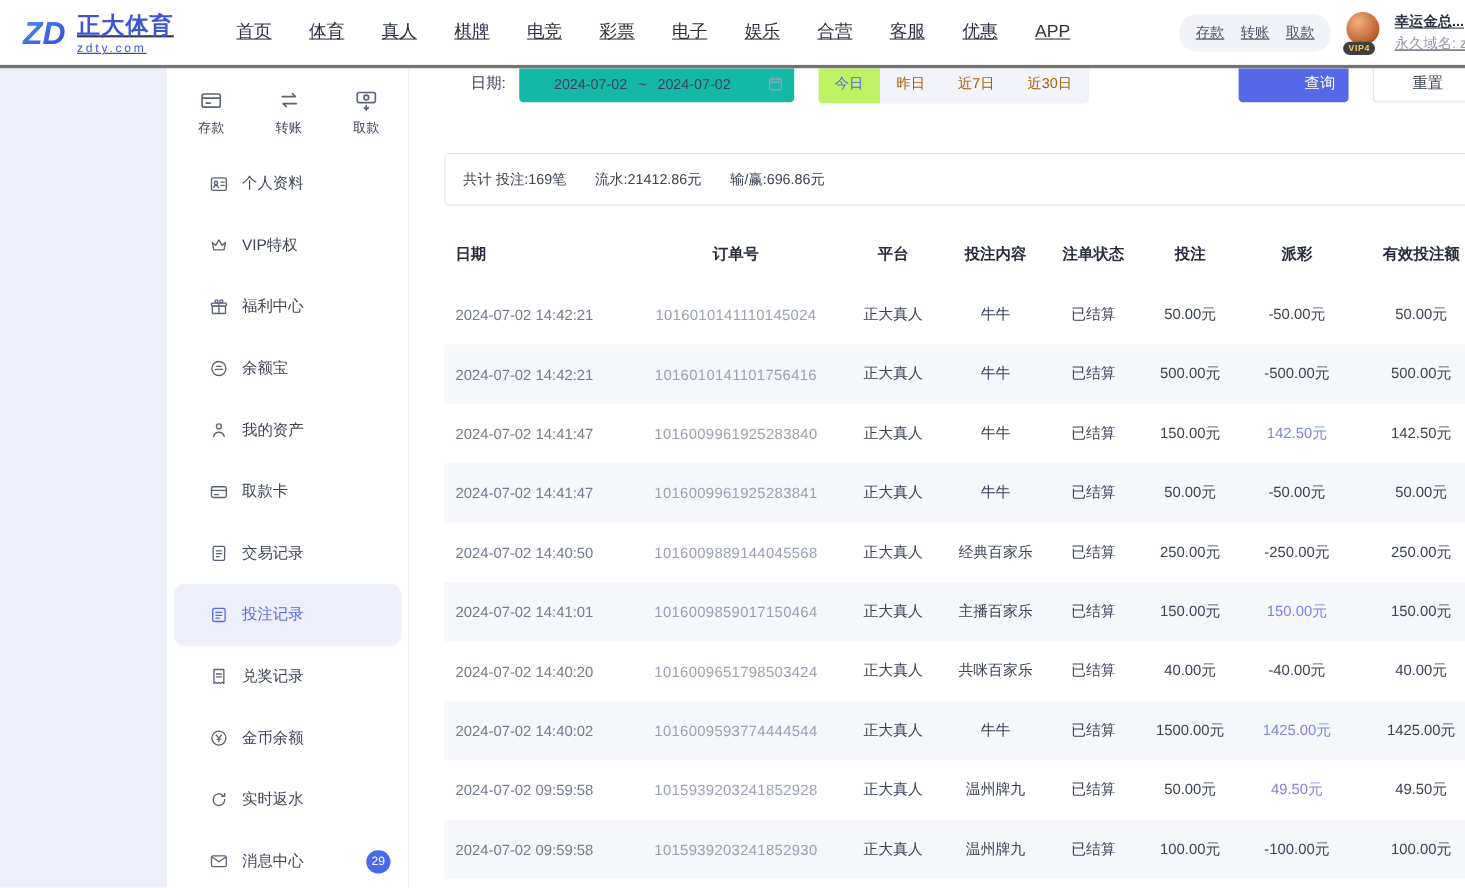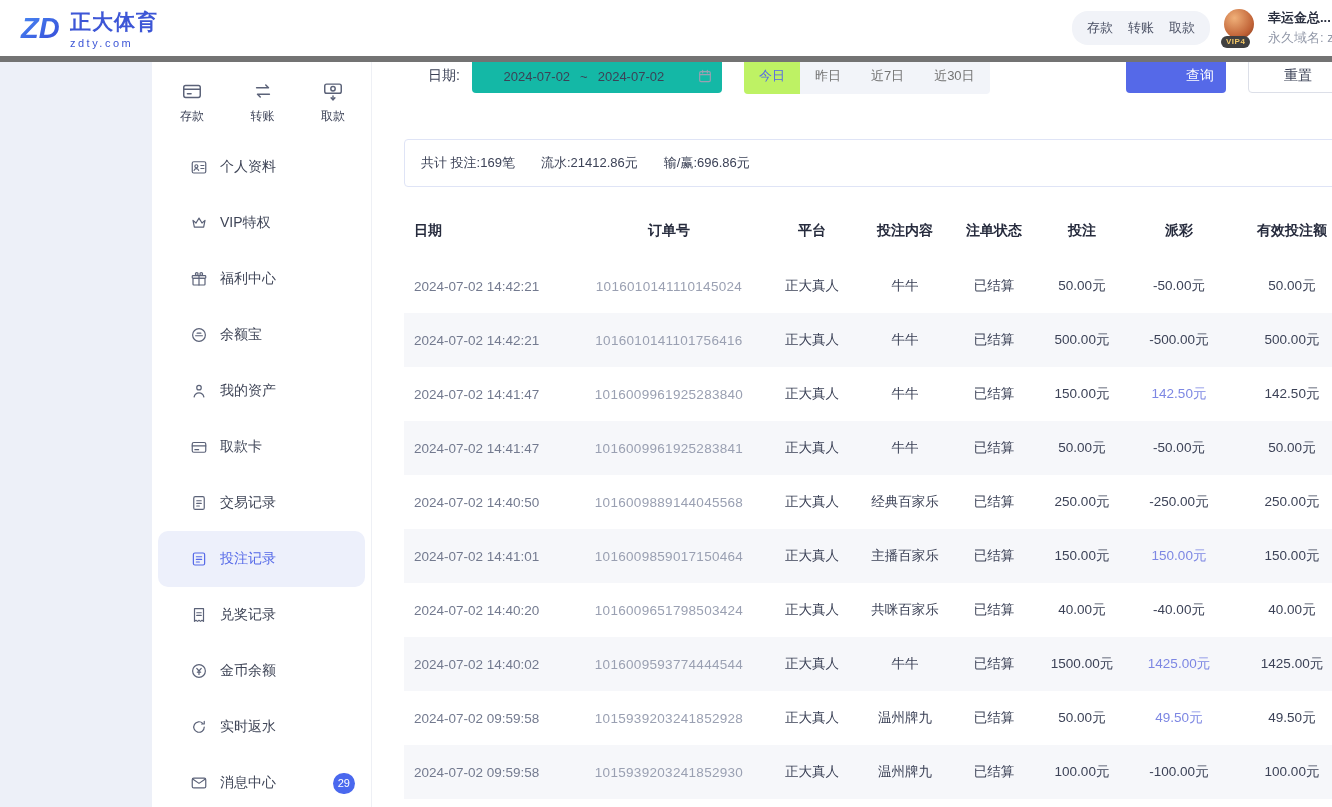--- a/index.html
+++ b/index.html
@@ -9,21 +9,21 @@
     background:#fff; color:#363c4f;
   }
   :root{
     --accent:#5569e8; --accent-soft:#edf0fb; --win-text:#7d87e3;
     --badge-bg:#4a68ee; --brand-blue:#3d56d6; --stripe:#f6f7fa; --left-panel:#edf0f8;
   }
   svg { display:block; }
 
   
   .topbar { height:62px; display:flex; align-items:center; padding-left:20px;
-    background:#fff; border-bottom:6px solid #737373; position:relative; z-index:2; }
+    background:#fff; border-bottom:3px solid #737373; position:relative; z-index:2;text-decoration:underline; }
   .logo { display:flex; align-items:center; gap:4px; width:195px; cursor:pointer; }
   .logo-mark { width:46px; height:38px; }
   .brand-name { font-size:21px; font-weight:bold; color:var(--brand-blue); letter-spacing:1px; }
   .brand-domain { font-size:11px; color:var(--brand-blue); letter-spacing:2.5px; margin-top:1px; }
   .main-nav { display:flex; gap:34px; align-items:center; }
   .nav-item { font-size:16px; color:#2b3040; cursor:pointer; text-decoration:none; white-space:nowrap; }
   .user-area { margin-left:auto; display:flex; align-items:center; gap:12px; flex-shrink:0; }
   .wallet-pill { display:flex; gap:15px; background:#f1f3f8; border-radius:16px; padding:8px 15px; }
   .wallet-link { font-size:13px; color:#4a5064; cursor:pointer; text-decoration:none; white-space:nowrap; }
   .avatar-wrap { position:relative; width:34px; height:42px; cursor:pointer; flex-shrink:0; }
@@ -53,21 +53,21 @@
 
   
   .main { flex:1; min-width:0; overflow:hidden; padding-left:32px; background:#fff; }
   .filter-row { display:flex; align-items:center; height:40px; margin-top:-6px;margin-left:24px; }
   .date-label { font-size:14px; color:#3c4257; margin-right:12px; white-space:nowrap; }
   .date-range { width:250px; height:34px; background:#14b8a6; border-radius:4px; display:flex;
     align-items:center; justify-content:center; gap:10px; font-size:13px; color:#3c4257;
     cursor:pointer; position:relative; padding-right:26px; flex-shrink:0; }
   .cal-icon { position:absolute; right:9px; color:#9aa0b2; display:flex; }
   .range-group { display:flex; background:#f2f4f9; border-radius:4px; margin-left:22px; overflow:hidden; flex-shrink:0; }
-  .range-btn { border:0; background:transparent; font:inherit; font-size:13px; color:#737373;
+  .range-btn { border:0; background:transparent; font:inherit; font-size:13px; color:#a16207;
     padding:9px 15px; cursor:pointer; white-space:nowrap; }
   .range-btn.active { background:#bef264; color:var(--accent); }
   .btn-query { margin-left:auto; width:100px; height:34px; background:var(--accent); color:#fff;
     border:0; border-radius:4px; font:inherit; font-size:14px; cursor:pointer; flex-shrink:0;padding-left:48px; }
   .btn-reset { width:100px; height:34px; background:#fff; color:#3c4257; border:1px solid #dcdfe8;
     border-radius:4px; font:inherit; font-size:14px; margin-left:22px; margin-right:-16px; flex-shrink:0; cursor:pointer; }
 
   .summary-box { margin-top:43px; margin-right:-10px; border:1px solid #dfe4f6; border-radius:4px;
     height:48px; display:flex; align-items:center; gap:26px; padding:0 16px; font-size:13px; color:#3c4257; }
   .sum-item { white-space:nowrap; }
@@ -99,20 +99,35 @@
           </defs>
         <text x="1" y="29" font-size="29" font-weight="bold" font-style="italic" fill="url(#lg)">ZD</text>
       </svg>
     </div>
     <div class="logo-text">
       <div class="brand-name">正大体育</div>
       <div class="brand-domain">zdty.com</div>
     </div>
   </div>
 
+  <nav class="main-nav">
+
+  <a class="nav-item">首页</a>
+      <a class="nav-item">体育</a>
+      <a class="nav-item">真人</a>
+      <a class="nav-item">棋牌</a>
+      <a class="nav-item">电竞</a>
+      <a class="nav-item">彩票</a>
+      <a class="nav-item">电子</a>
+      <a class="nav-item">娱乐</a>
+      <a class="nav-item">合营</a>
+      <a class="nav-item">客服</a>
+      <a class="nav-item">优惠</a>
+      <a class="nav-item">APP</a>
+    </nav>
 
   <div class="user-area">
     <div class="wallet-pill">
 
     <a class="wallet-link">存款</a>
         <a class="wallet-link">转账</a>
         <a class="wallet-link">取款</a>
       </div>
     <div class="avatar-wrap">
       <div class="avatar-img"></div>

